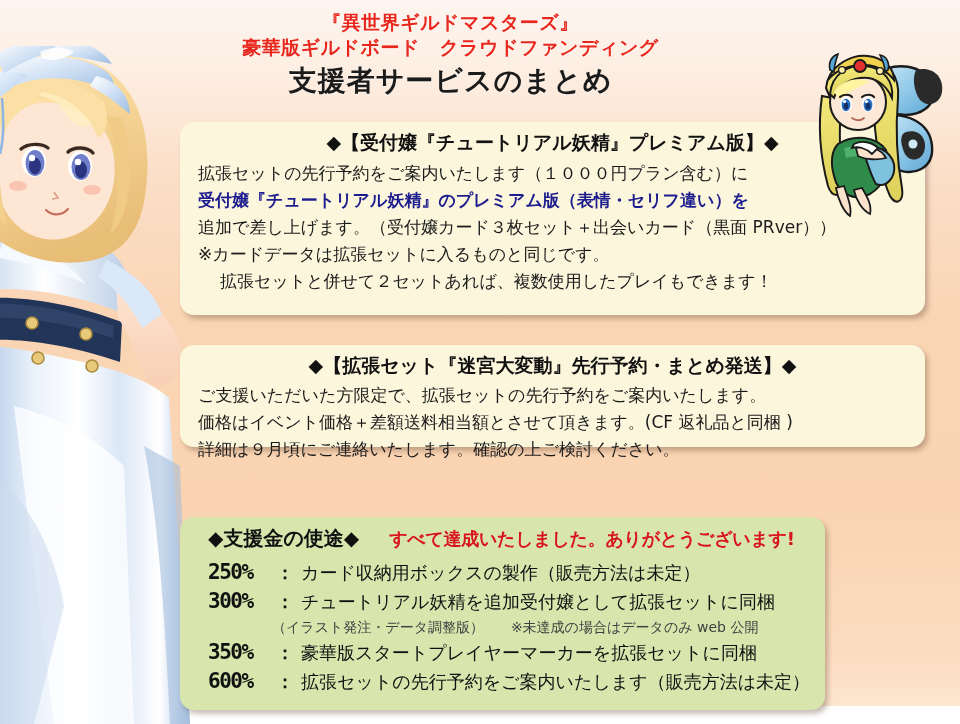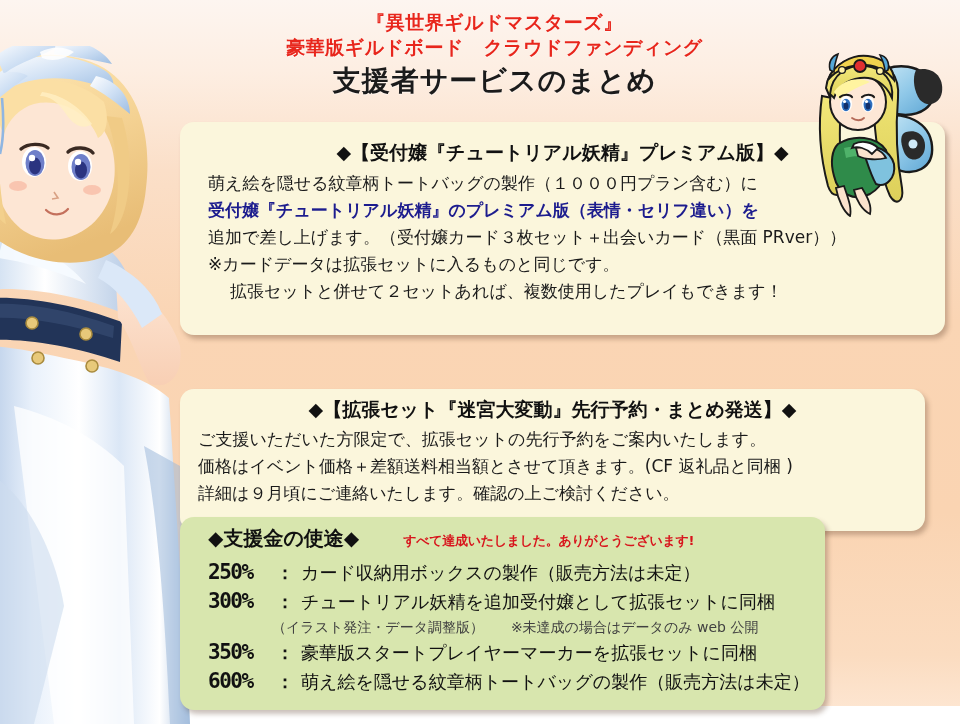--- a/index.html
+++ b/index.html
@@ -21,21 +21,20 @@
     background:linear-gradient(180deg,#fdf5f0 0%,#fdeee2 10%,#fbdfc8 24%,#fad5b4 45%,#fad4b2 72%,#fbdcc0 92%,#fde6d2 100%);
   }
   .bg-bottom{
     position:absolute;left:0;top:706px;width:960px;height:18px;background:#ffffff;
   }
 
   
   .header{
     position:absolute;left:0;top:10px;width:901px;text-align:center;
     z-index:6;
-    padding-left:44px;
   }
   .hdr-line1{
     color:#e8261c;font-weight:bold;font-size:19px;line-height:25px;
     letter-spacing:0.5px;
     text-shadow:0 1px 0 rgba(255,255,255,.55);
   }
   .hdr-line2{
     color:#e8261c;font-weight:bold;font-size:19px;line-height:25px;
     letter-spacing:0.5px;
     text-shadow:0 1px 0 rgba(255,255,255,.55);
@@ -58,39 +57,39 @@
 
   .panel-title{
     text-align:center;font-weight:bold;color:#111111;
     font-size:19px;line-height:26px;
   }
   .panel-body{color:#1a1a1a;font-size:17px;line-height:27px;}
   .line{white-space:nowrap;}
   .line.blue{color:#1c1c8e;font-weight:bold;}
   .line.indent{padding-left:22px;}
 
-  #panel-1{left:180px;top:122px;width:745px;height:193px;padding:10px;}
+  #panel-1{left:180px;top:122px;width:745px;height:193px;padding:0;}
   #panel-1 .panel-title{padding-top:7px;}
   #panel-1 .panel-body{padding:5px 0 0 18px;}
 
-  #panel-2{left:180px;top:345px;width:745px;height:142px;margin-top:44px;}
+  #panel-2{left:180px;top:345px;width:745px;height:102px;}
   #panel-2 .panel-title{padding-top:7px;}
   #panel-2 .panel-body{padding:4px 0 0 18px;}
 
   #panel-3{left:180px;top:517px;width:645px;height:193px;}
   .green-head{
     display:flex;align-items:baseline;justify-content:flex-start;
     padding:8px 0 0 28px;
   }
   .green-head .gh-left{
     font-weight:bold;font-size:20px;color:#111;white-space:nowrap;
   }
   .green-head .gh-right{
-    font-weight:bold;font-size:13px;color:#d8141c;white-space:nowrap;
-    margin-left:44px;letter-spacing:-0.3px;
+    font-weight:bold;font-size:18px;color:#d8141c;white-space:nowrap;
+    margin-left:30px;letter-spacing:-0.3px;
   }
   .goal-list{padding:6px 0 0 28px;}
   .goal-row{display:flex;align-items:baseline;white-space:nowrap;line-height:29px;}
   .goal-pct{
     font-family:"DejaVu Sans Mono","Liberation Mono",monospace;
     font-weight:bold;font-size:21px;color:#111;
     letter-spacing:-1.5px;
     width:66px;text-align:left;
   }
   .goal-colon{font-weight:bold;font-size:18px;color:#111;padding:0 7px 0 2px;}
@@ -211,21 +210,21 @@
 
   <div class="header">
     <div class="hdr-line1">『異世界ギルドマスターズ』</div>
     <div class="hdr-line2">豪華版ギルドボード　クラウドファンディング</div>
     <div class="hdr-main">支援者サービスのまとめ</div>
   </div>
 
   <div class="panel cream" id="panel-1">
     <div class="panel-title">◆【受付嬢『チュートリアル妖精』プレミアム版】◆</div>
     <div class="panel-body">
-      <div class="line">萌え絵を隠せる紋章柄トートバッグの製作（１０００円プラン含む）に</div>
+      <div class="line">拡張セットの先行予約をご案内いたします（１０００円プラン含む）に</div>
       <div class="line blue">受付嬢『チュートリアル妖精』のプレミアム版（表情・セリフ違い）を</div>
       <div class="line">追加で差し上げます。（受付嬢カード３枚セット＋出会いカード（黒面 PRver））</div>
       <div class="line">※カードデータは拡張セットに入るものと同じです。</div>
       <div class="line indent">拡張セットと併せて２セットあれば、複数使用したプレイもできます！</div>
     </div>
   </div>
 
   <div class="panel cream" id="panel-2">
     <div class="panel-title">◆【拡張セット『迷宮大変動』先行予約・まとめ発送】◆</div>
     <div class="panel-body">
@@ -261,21 +260,21 @@
 
       <div class="goal-row">
         <span class="goal-pct">350%</span>
         <span class="goal-colon">：</span>
         <span class="goal-text">豪華版スタートプレイヤーマーカーを拡張セットに同梱</span>
       </div>
 
       <div class="goal-row">
         <span class="goal-pct">600%</span>
         <span class="goal-colon">：</span>
-        <span class="goal-text">萌え絵を隠せる紋章柄トートバッグの製作（販売方法は未定）</span>
+        <span class="goal-text">拡張セットの先行予約をご案内いたします（販売方法は未定）</span>
       </div>
 
     </div>
   </div>
 
   <div class="fairy">
     <svg width="150" height="165" viewBox="0 0 150 165" xmlns="http://www.w3.org/2000/svg">
       <defs>
         <linearGradient id="wingG" x1="0" y1="0" x2="1" y2="1">
           <stop offset="0%" stop-color="#cfeaf7"></stop>

